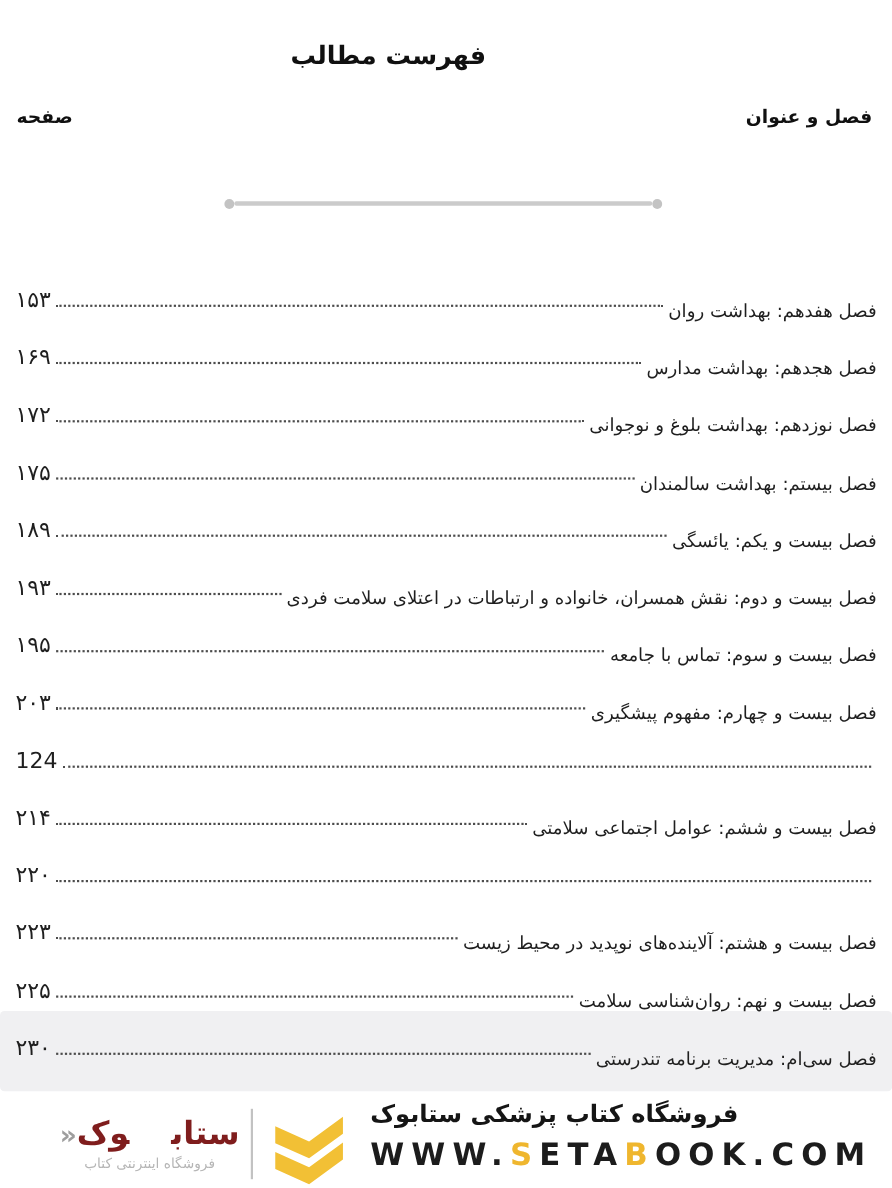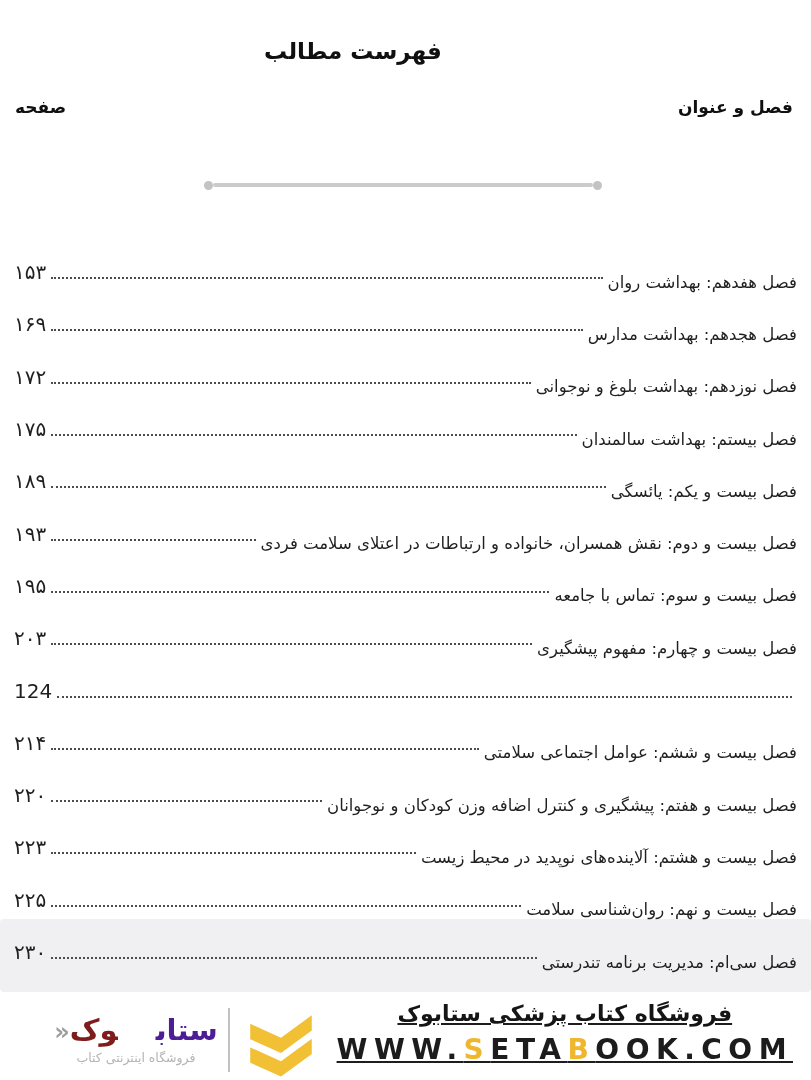--- a/index.html
+++ b/index.html
@@ -36,35 +36,35 @@
   .toc-chapter{
     flex:0 0 auto;font-size:16.5px;color:#1f1f1f;white-space:nowrap;margin-top:20px;
   }
   .leader{
     flex:1 1 auto;height:2px;border-bottom:2px dotted #4c4c4c;
     margin:0 5px;transform:translateY(5px);min-width:12px;
   }
   .toc-page{flex:0 0 auto;font-size:20px;color:#1f1f1f;}
   
   .footer-right{
-    position:absolute;top:1001px;right:18px;text-align:center;z-index:2;text-decoration:underline;
+    position:absolute;top:1001px;right:18px;text-align:left;z-index:2;
   }
   .store-name{direction:rtl;font-size:22px;font-weight:bold;color:#151515;}
   .site-url{
     margin-top:7px;font-size:28px;font-weight:bold;letter-spacing:6.5px;
     color:#1c1c1c;white-space:nowrap;
   }
   .site-url .accent{color:#efb62e;}
   .footer-logo{
     position:absolute;left:52px;top:1000px;height:80px;display:flex;
     align-items:center;z-index:2;
   }
   .wordmark-stack{width:168px;text-align:center;}
   .wordmark{direction:rtl;font-size:29px;font-weight:bold;line-height:1.1;white-space:nowrap;}
-  .wordmark .wm-yellow{color:#4c1d95;margin-left:38px;}
+  .wordmark .wm-yellow{color:#7f1d1d;margin-left:38px;}
   .wordmark .wm-gray{color:#7f1d1d;}
   .wordmark .wm-chevrons{color:#9e9e9e;font-size:24px;}
   .tagline{margin-top:4px;font-size:12.5px;color:#b5b5b5;direction:rtl;letter-spacing:0.5px;}
   .logo-divider{width:2px;height:64px;background:#c2c2c2;margin:0 12px 0 8px;flex:0 0 auto;}
   .emblem{flex:0 0 auto;}
 </style>
 </head>
 <body>
 
 <div class="toc-title">فهرست مطالب</div>
@@ -133,21 +133,20 @@
     <span class="toc-page">124</span>
   </div>
 
   <div class="toc-row">
     <span class="toc-chapter">فصل بیست و ششم: عوامل اجتماعی سلامتی</span>
     <span class="leader"></span>
     <span class="toc-page">۲۱۴</span>
   </div>
 
   <div class="toc-row">
-    <span class="toc-chapter">فصل بیست و هفتم: پیشگیری و کنترل اضافه وزن کودکان و نوجوانان</span>
     <span class="leader"></span>
     <span class="toc-page">۲۲۰</span>
   </div>
 
   <div class="toc-row">
     <span class="toc-chapter">فصل بیست و هشتم: آلاینده‌های نوپدید در محیط زیست</span>
     <span class="leader"></span>
     <span class="toc-page">۲۲۳</span>
   </div>
 

